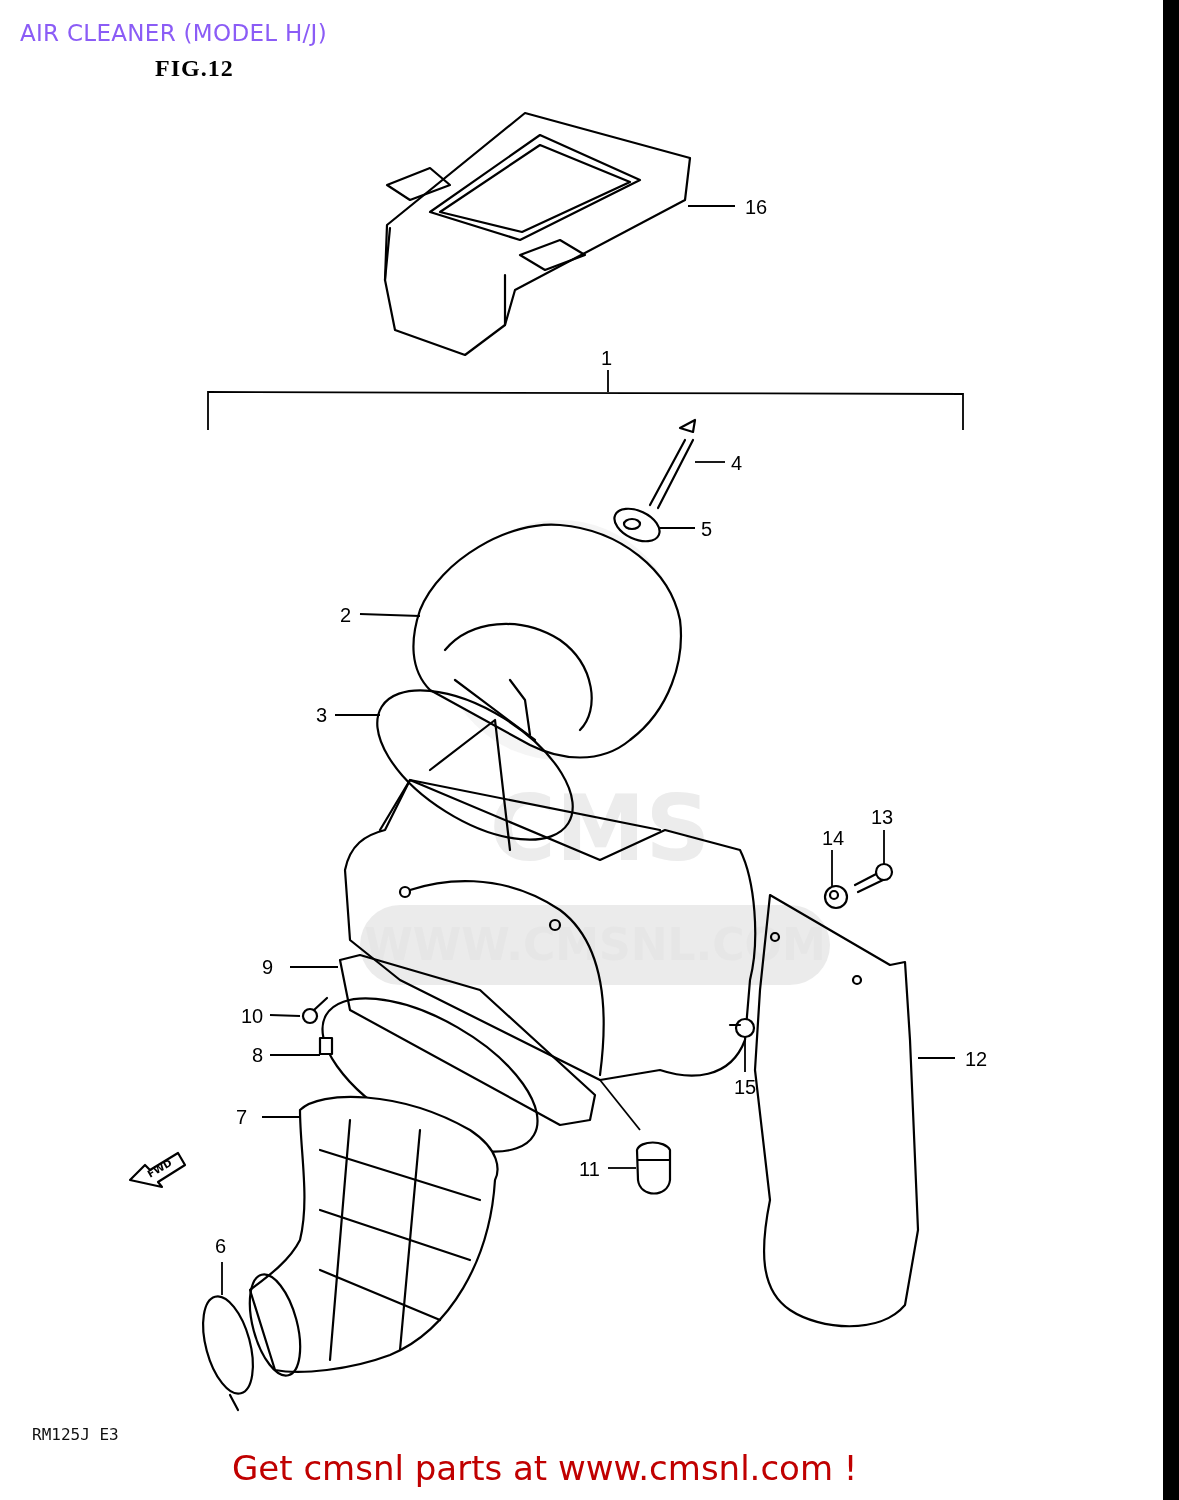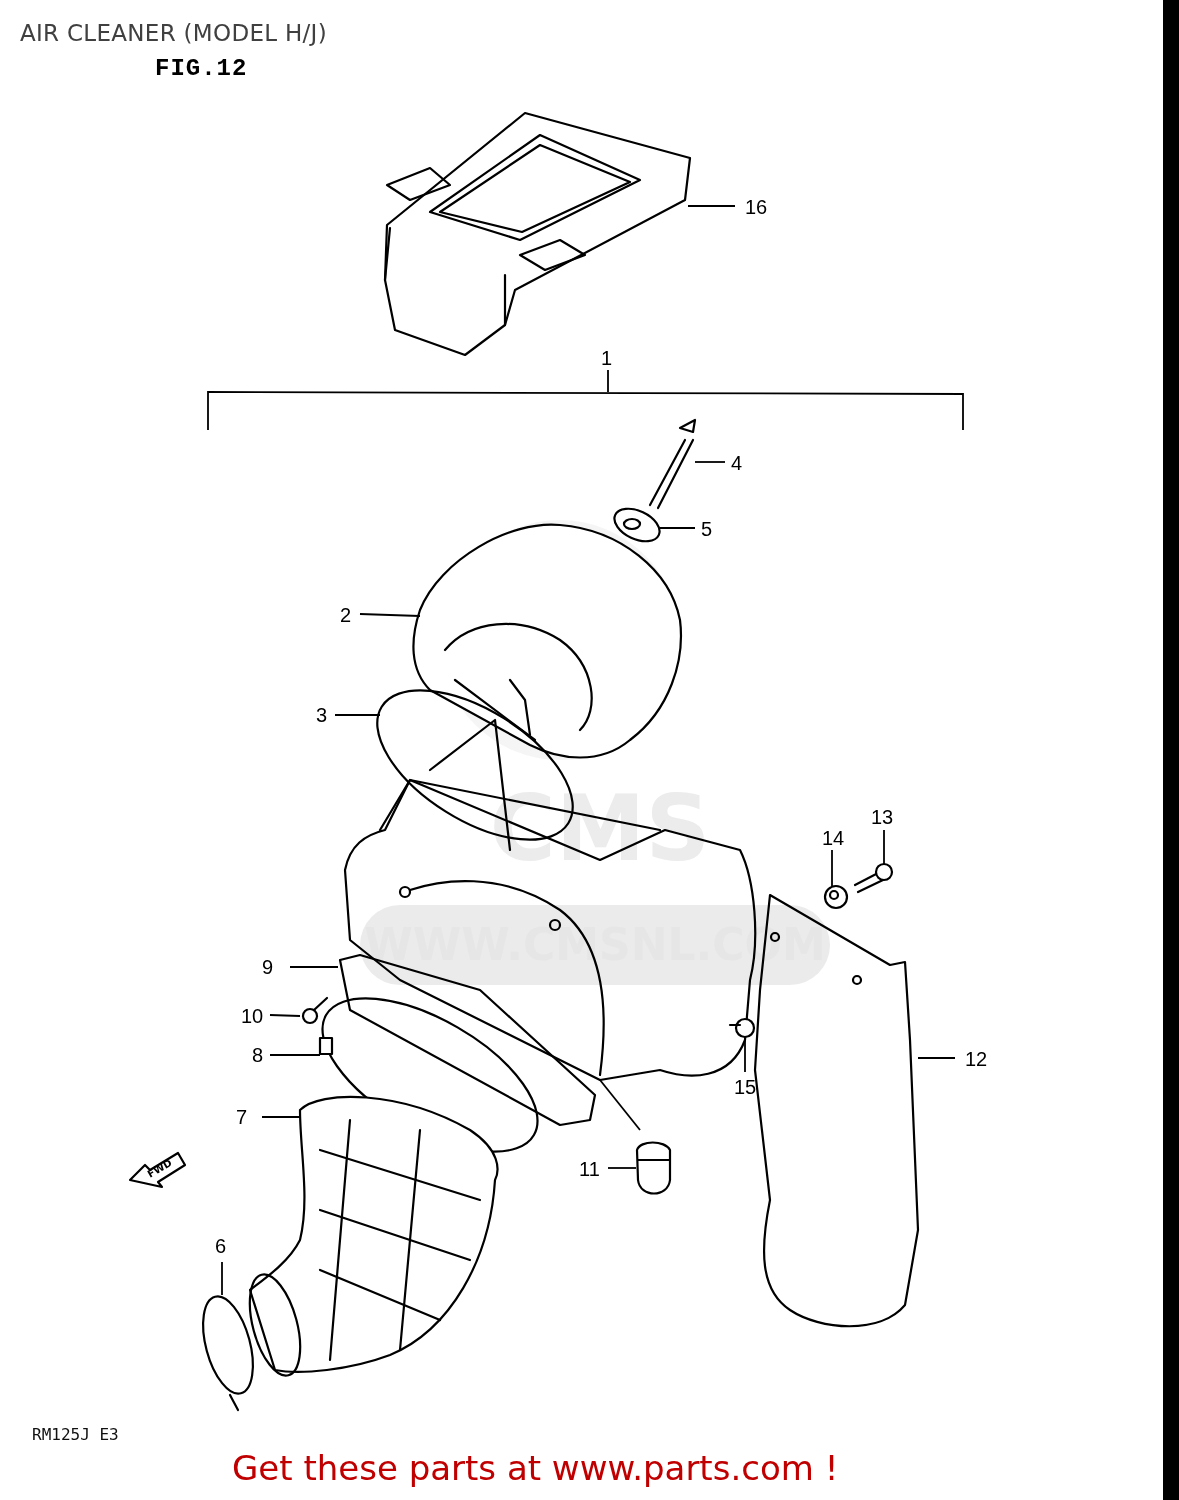--- a/index.html
+++ b/index.html
@@ -1,18 +1,18 @@
 <!DOCTYPE html>
 <html><head>
 <meta charset="utf-8">
 <style>
   html, body { margin:0; padding:0; background:#fff; }
   body { width:1179px; height:1500px; position:relative; overflow:hidden; font-family:"DejaVu Sans", sans-serif; }
-  .title { position:absolute; left:20px; top:20px; font-size:23px; color:#404040; letter-spacing:0.3px; }
-  .fig { position:absolute; left:155px; top:55px; font-size:24px; font-weight:bold; color:#000; font-family:Liberation Mono, monospace; letter-spacing:1px; }
+  .title { position:absolute; left:20px; top:20px; font-size:23px; color:#8b5cf6; letter-spacing:0.3px; }
+  .fig { position:absolute; left:155px; top:55px; font-size:24px; font-weight:bold; color:#000; font-family:Liberation Serif, serif; letter-spacing:1px; }
   .model { position:absolute; left:32px; top:1425px; font-size:16px; color:#111; font-family:"DejaVu Sans Mono", monospace; font-weight:normal; }
   .promo { position:absolute; left:0; width:1179px; top:1448px; text-align:left; padding-left:232px; box-sizing:border-box; font-size:34px; color:#c00000; font-family:"DejaVu Sans", sans-serif; }
   .rightbar { position:absolute; left:1163px; top:0; width:16px; height:1500px; background:#000; }
   svg.diagram { position:absolute; left:0; top:0; }
   .lbl { font-family:"Liberation Sans", sans-serif; font-size:20px; fill:#000; }
   .wm { fill:#e2e2e2; }
   .wmtext { font-family:"DejaVu Sans", sans-serif; font-weight:bold; font-size:44px; fill:#e6e6e6; }
   .ln { stroke:#000; stroke-width:2.2; fill:none; stroke-linecap:round; stroke-linejoin:round; }
   .lnf { stroke:#000; stroke-width:2.2; fill:#fff; stroke-linecap:round; stroke-linejoin:round; }
   .lead { stroke:#000; stroke-width:1.8; fill:none; }
@@ -173,14 +173,14 @@
     <text class="lbl" x="579" y="1176">11</text>
     <text class="lbl" x="965" y="1066">12</text>
     <text class="lbl" x="871" y="824">13</text>
     <text class="lbl" x="822" y="845">14</text>
     <text class="lbl" x="734" y="1094">15</text>
     <text class="lbl" x="745" y="214">16</text>
   </g>
 </svg>
 
 <div class="model">RM125J E3</div>
-<div class="promo">Get these parts at www.parts.com !</div>
+<div class="promo">Get cmsnl parts at www.cmsnl.com !</div>
 <div class="rightbar"></div>
 
 </body></html>

